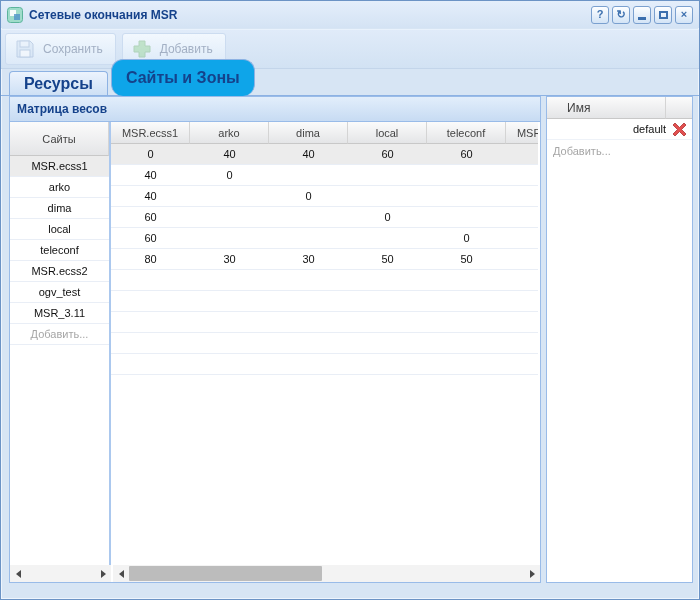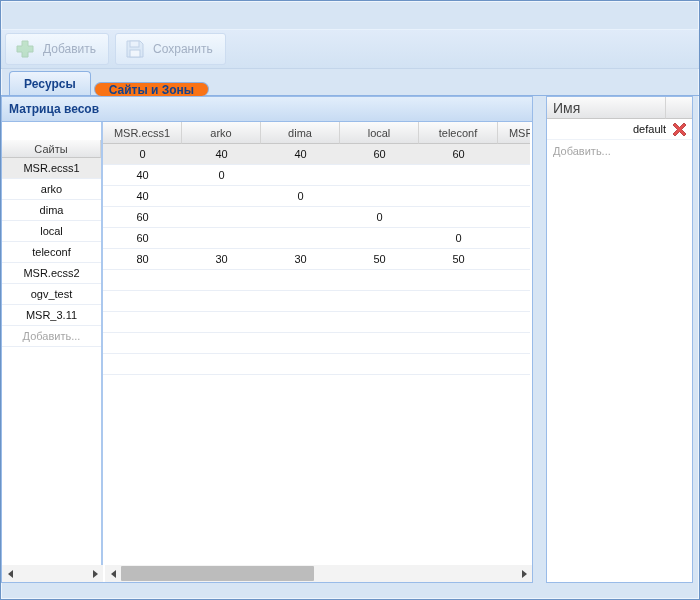--- a/index.html
+++ b/index.html
@@ -48,49 +48,49 @@
   .tabstrip {
     position:absolute; left:0; top:69px; width:100%; height:26px;
     display:flex; align-items:flex-end; padding-left:8px;
     border-bottom:1px solid #8db2e3;
   }
   .tab {
     height:24px; padding:0 14px; margin-right:3px;
     border:1px solid #8db2e3; border-bottom:none;
     border-radius:4px 4px 0 0;
     background:linear-gradient(#ecf3fd,#cde0f5);
-    color:#15428b; font-size:12px; font-weight:bold;
+    color:#15428b; font-size:16px; font-weight:bold;
     display:flex; align-items:center; position:relative;
   }
-  .tab.active { background:#f97316; height:14px; margin-bottom:-1px; z-index:2;border-radius:12px; }
+  .tab.active { background:#0ea5e9; height:37px; margin-bottom:-1px; z-index:2;border-radius:12px; }
   
   .panel {
     position:absolute; top:95px; height:487px;
     border:1px solid #99bbe8; background:#fff;
   }
-  .panel.matrix { left:0;  width:532px; }
+  .panel.matrix { left:8px;  width:532px; }
   .panel.zones  { left:545px; width:147px; }
   .panel-header {
     height:25px; display:flex; align-items:center; padding:0 7px;
     background:linear-gradient(#e2eefb,#c7dbf3);
     border-bottom:1px solid #99bbe8;
     color:#15428b; font-size:12px; font-weight:bold;
   }
   .panel-body { position:relative; height:460px; overflow:hidden; background:#fff; }
   
   .table-area { display:flex; height:443px; }
   .frozen { width:101px; flex:none; border-right:2px solid #abc8ee;
     display:flex; flex-direction:column; }
   .dataview { width:427px; flex:none; overflow:hidden;
     display:flex; flex-direction:column; }
   .ghead {
-    height:18px; flex:none; display:flex; align-items:center; justify-content:center;
+    height:34px; flex:none; display:flex; align-items:center; justify-content:center;
     background:linear-gradient(#fbfbfb,#e4e5e7);
     border-bottom:1px solid #c8c8c8; border-right:1px solid #d4d4d4;
-    font-size:11px; color:#444; white-space:nowrap;margin-top:18px;
+    font-size:11px; color:#444; white-space:nowrap;
   }
   .gheadrow { height:22px; flex:none; display:flex; }
   .gheadrow .hcell {
     width:79px; flex:none; height:22px;
     display:flex; align-items:center; justify-content:center;
     background:linear-gradient(#fbfbfb,#e4e5e7);
     border-bottom:1px solid #c8c8c8; border-right:1px solid #d4d4d4;
     font-size:11px; color:#444; white-space:nowrap;
   }
   .frow {
@@ -110,58 +110,83 @@
   .hs.left { width:101px; margin-right:2px; }
   .hs.right { width:427px; }
   .hs-arrow { width:16px; height:17px; display:flex; align-items:center; justify-content:center; flex:none; }
   .tri-l { width:0; height:0; border:4px solid transparent; border-left:none; border-right:5px solid #4a4a4a; }
   .tri-r { width:0; height:0; border:4px solid transparent; border-right:none; border-left:5px solid #4a4a4a; }
   .hs-thumb { position:absolute; left:16px; top:1px; height:15px; width:193px;
     background:#bcbcbc; border-radius:1px; }
   
   .zhead { height:22px; display:flex; }
   .zhead .zname-h {
-    flex:1; display:flex; align-items:center; padding-left:6px;
+    flex:1; display:flex; align-items:center; padding-left:20px;
     background:linear-gradient(#fbfbfb,#e4e5e7);
     border-bottom:1px solid #c8c8c8; border-right:1px solid #d4d4d4;
-    font-size:14px; color:#444;
+    font-size:12px; color:#444;
   }
   .zhead .zact-h { width:26px; flex:none;
     background:linear-gradient(#fbfbfb,#e4e5e7);
     border-bottom:1px solid #c8c8c8; }
   .zrow { height:21px; display:flex; align-items:center; border-bottom:1px solid #eef2f8;text-align:right; }
   .zname { flex:1; font-size:11px; color:#111; padding-left:6px; }
   .zdel { width:26px; flex:none; display:flex; align-items:center; justify-content:center; cursor:pointer; }
   .zaddrow { height:21px; display:flex; align-items:center; padding-left:6px;
     font-size:11px; color:#a6a6a6; }
 </style>
 </head>
 <body>
 
 <div class="window">
 
+  <div class="titlebar">
+    <svg class="app-icon" viewBox="0 0 16 16">
+      <rect x="0.5" y="0.5" width="15" height="15" rx="3" fill="#9fdcca" stroke="#5cb49c"></rect>
+      <rect x="3" y="3" width="6" height="6" fill="#ffffff" opacity="0.9"></rect>
+      <rect x="7" y="7" width="6" height="6" fill="#4f93c8" opacity="0.8"></rect>
+    </svg>
+    <div class="win-title">Сетевые окончания MSR</div>
+    <div class="win-btns">
+      <div class="win-btn">
+        <span>?</span>
+      </div>
+      <div class="win-btn">
+        <span>↻</span>
+      </div>
+      <div class="win-btn">
+        <span class="min-bar"></span>
+      </div>
+      <div class="win-btn">
+        <span class="max-box"></span>
+      </div>
+      <div class="win-btn">
+        <span>×</span>
+      </div>
+    </div>
+  </div>
 
   <div class="toolbar">
-    <div class="tb-btn">
-      <span class="tb-icon">
-        <svg width="22" height="22" viewBox="0 0 22 22">
-          <path d="M8 3 h6 v5 h5 v6 h-5 v5 H8 v-5 H3 V8 h5 z" fill="#8ecf8f" stroke="#6fae70"></path>
-        </svg>
-      </span>
-      <span>Добавить</span>
-    </div>
     <div class="tb-btn">
       <span class="tb-icon">
         <svg width="22" height="22" viewBox="0 0 22 22">
           <path d="M3 3 h13 l3 3 v13 H3 z" fill="#cfe0f3" stroke="#8fa9cd"></path>
           <rect x="6" y="12" width="10" height="7" fill="#ffffff" stroke="#8fa9cd"></rect>
           <rect x="6" y="3" width="9" height="6" fill="#e9f1fb" stroke="#8fa9cd"></rect>
         </svg>
       </span>
       <span>Сохранить</span>
+    </div>
+    <div class="tb-btn">
+      <span class="tb-icon">
+        <svg width="22" height="22" viewBox="0 0 22 22">
+          <path d="M8 3 h6 v5 h5 v6 h-5 v5 H8 v-5 H3 V8 h5 z" fill="#8ecf8f" stroke="#6fae70"></path>
+        </svg>
+      </span>
+      <span>Добавить</span>
     </div>
   </div>
 
   <div class="tabstrip">
     <div class="tab">
       <span>Ресурсы</span>
     </div>
     <div class="tab active">
       <span>Сайты и Зоны</span>
     </div>

